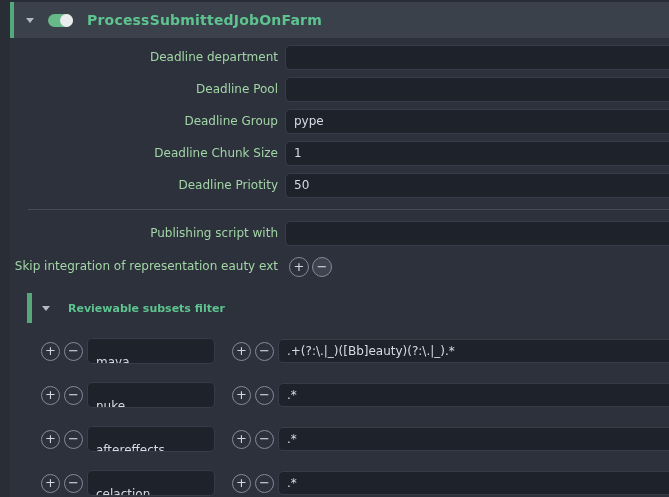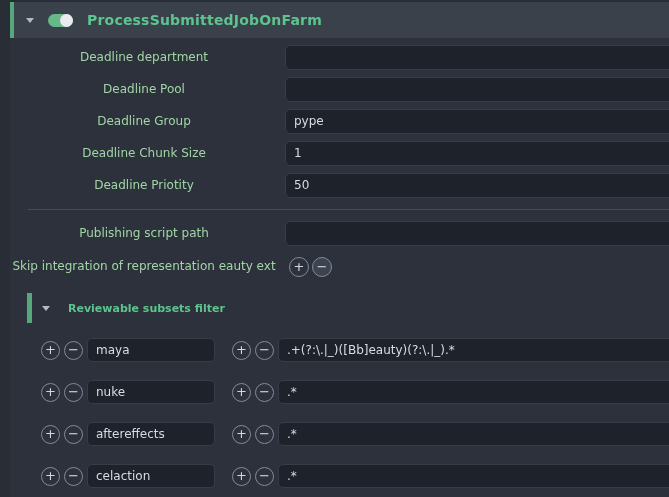--- a/index.html
+++ b/index.html
@@ -50,21 +50,21 @@
     color:#5ec48f;
     letter-spacing:.2px;
   }
 
   
   .section-body { background:#2c313b; padding-top:7px; min-height:459px; }
 
   .form-row { display:flex; align-items:center; margin-bottom:7px; }
   .row-label {
     width:268px;
-    text-align:center;
+    text-align:right;
     color:#a2d6a6;
     flex:0 0 auto;
     line-height:25px;
   }
   .row-field { flex:1; margin-left:7px; display:flex; align-items:center;border-radius:9px; }
   .text-input {
     flex:1;
     height:25px;
     line-height:23px;
     background:#1d222b;
@@ -118,21 +118,21 @@
   .filter-rows { padding-left:14px; padding-top:15px; }
   .filter-row { display:flex; align-items:center; margin-bottom:18px; }
   .filter-row .circle-btn { margin-right:4px; }
   .key-input {
     flex:0 0 auto;
     width:128px;
     height:24px; line-height:22px;
     background:#1d222b;
     border:1px solid #363d49;
     border-radius:5px;
-    padding:0 8px;
+    padding:12px 8px;
     color:#d7dce4;
     cursor:text;
     overflow:hidden; white-space:nowrap;
   }
   .filter-spacer { width:17px; flex:0 0 auto; }
   .value-input {
     flex:1;
     height:24px; line-height:22px;
     background:#1d222b;
     border:1px solid #363d49;
@@ -186,21 +186,21 @@
     <div class="form-row">
       <div class="row-label">Deadline Priotity</div>
       <div class="row-field">
           <div class="text-input">50</div>
         </div>
     </div>
 
     <div class="separator"></div>
 
     <div class="form-row">
-      <div class="row-label">Publishing script path</div>
+      <div class="row-label">Publishing script with</div>
       <div class="row-field">
           <div class="text-input"></div>
         </div>
     </div>
 
     <div class="form-row">
       <div class="row-label">Skip integration of representation eauty ext</div>
       <div class="skip-btns">
         <span class="circle-btn" style="width:20px;height:20px;">+</span>
         <span class="circle-btn filled" style="width:20px;height:20px;">−</span>

